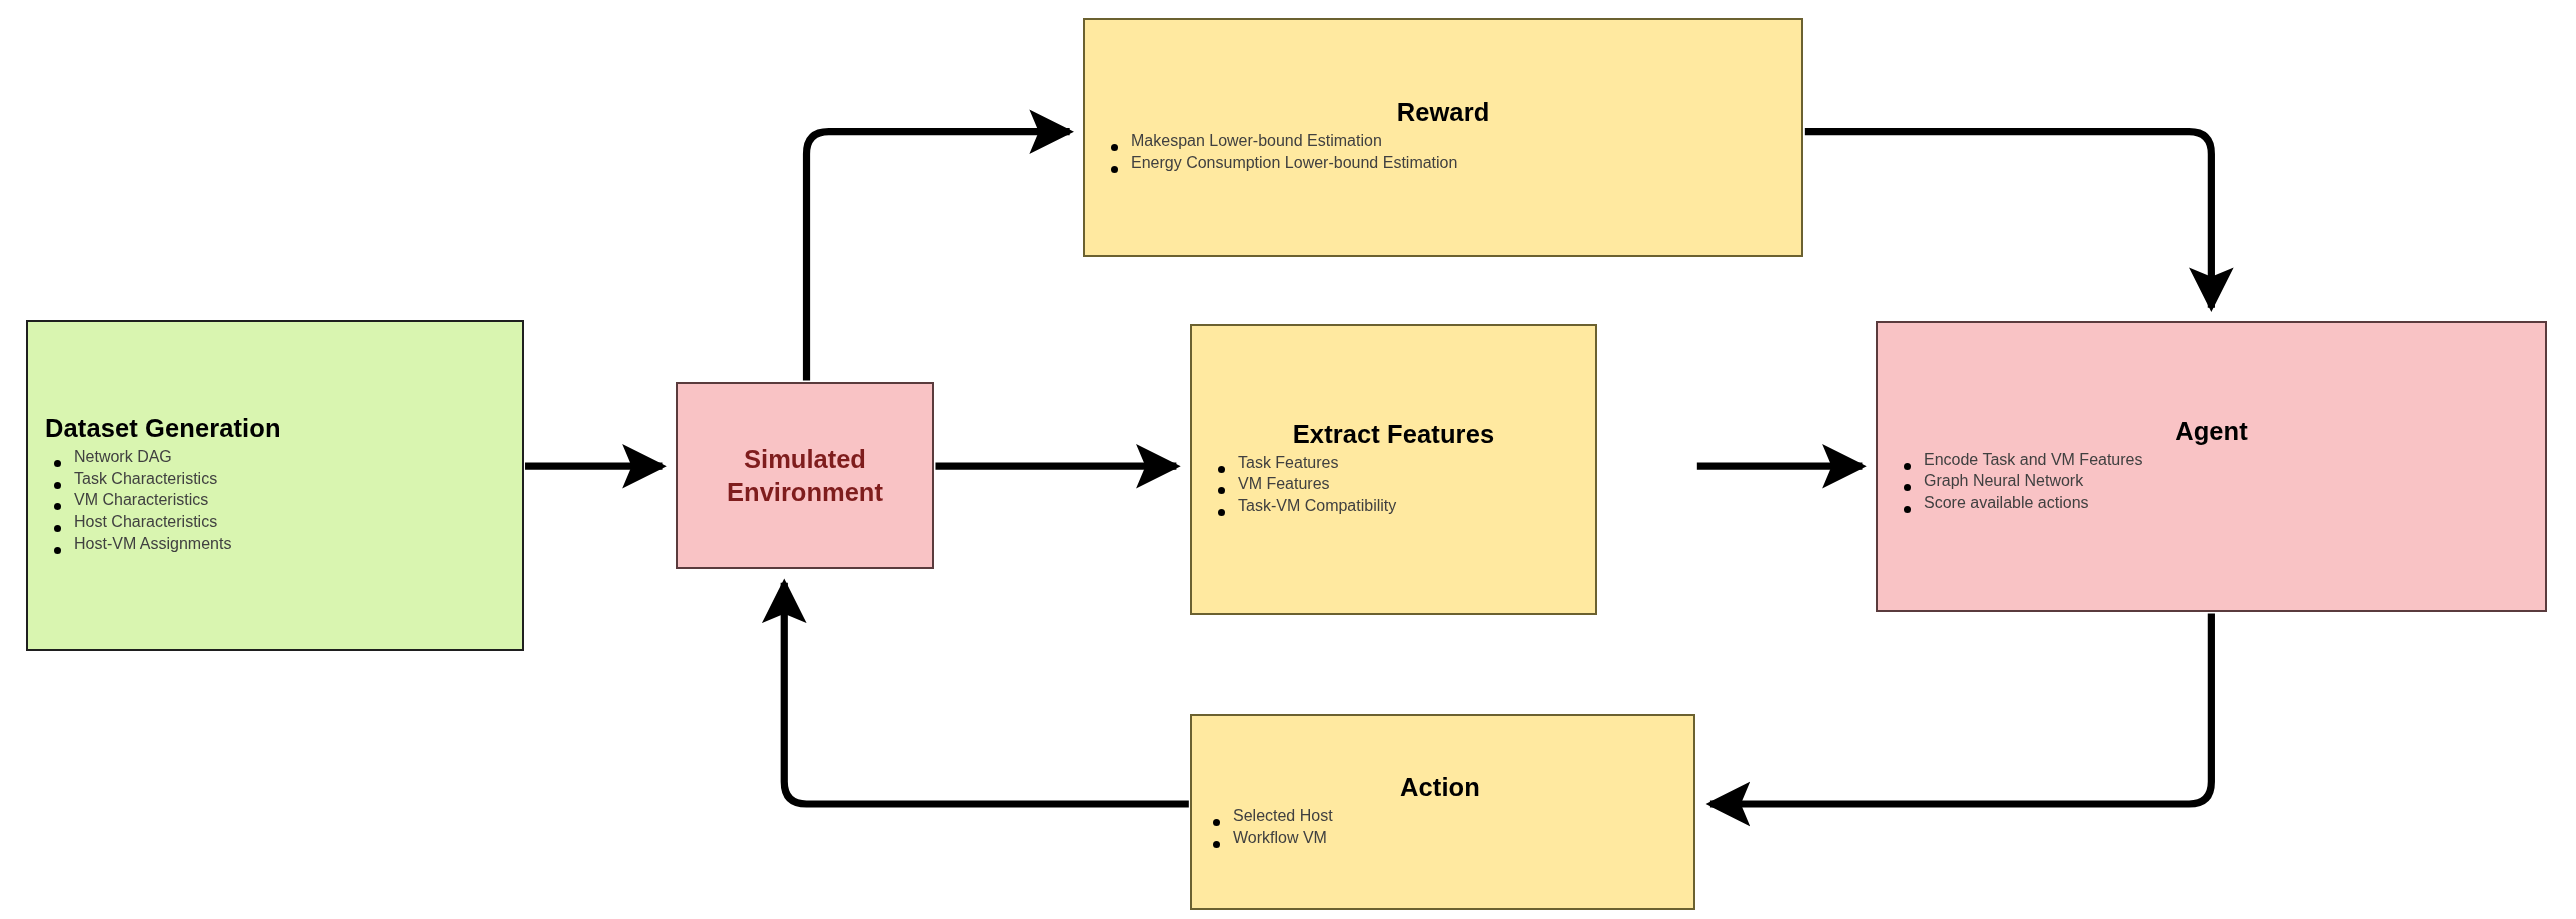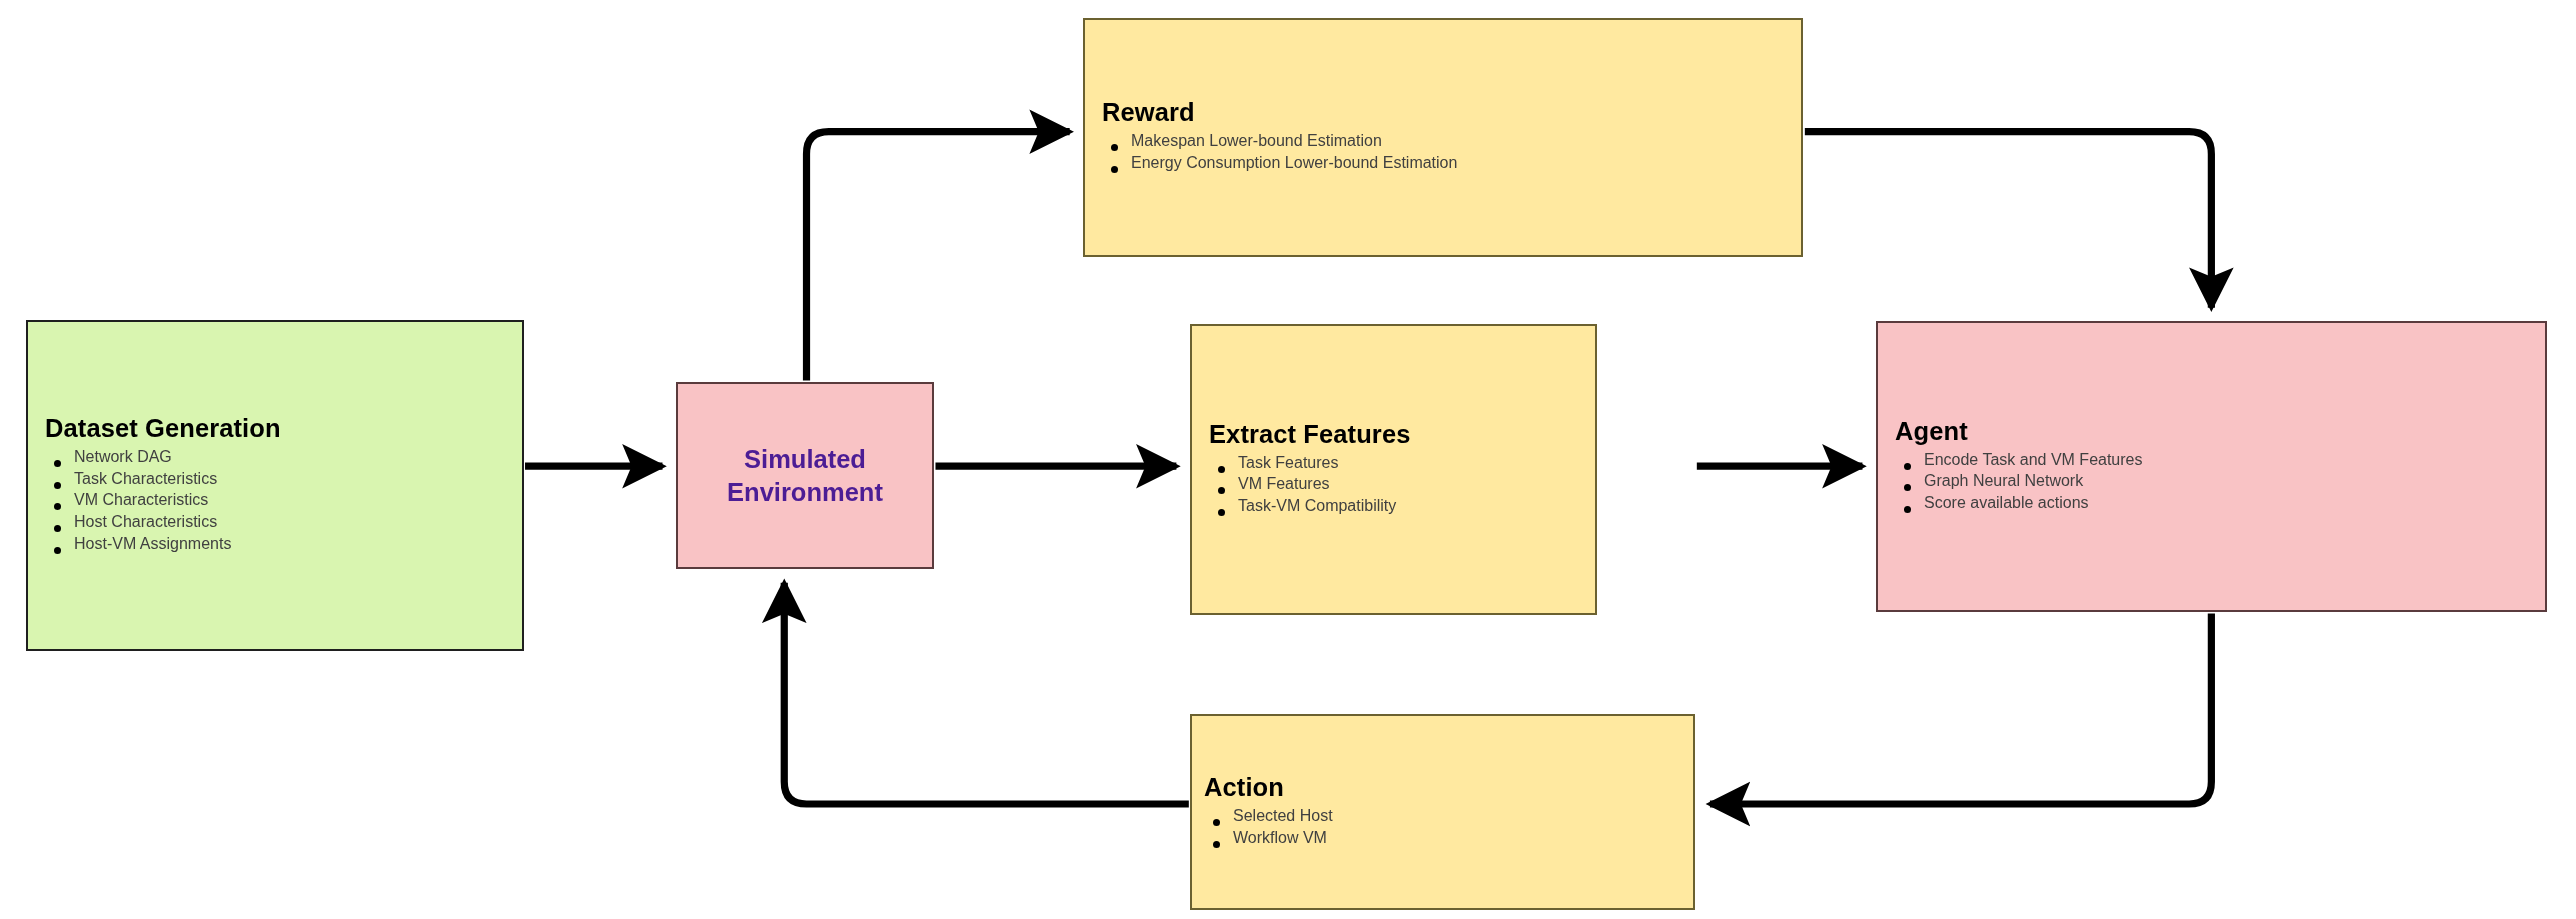--- a/index.html
+++ b/index.html
@@ -47,21 +47,21 @@
   }
   .node.pink {
     background: #f9c3c5;
     border-color: #5a3b3d;
     border-width: 2.6px;
   }
   .node-title {
     font-size: 25.5px;
     font-weight: bold;
     color: #000000;
-    text-align: left;
+    text-align: center;
     line-height: 1.18;
     margin-bottom: 2.6px;
     letter-spacing: 0.1px;
   }
   .node-title.left-align {
     text-align: left;
   }
   .bullet-list {
     list-style: none;
     margin: 0;
@@ -82,21 +82,21 @@
     left: 9.2px;
     top: 13px;
     width: 7.2px;
     height: 7.2px;
     border-radius: 50%;
     background: #000000;
   }
   .center-label {
     font-size: 25.5px;
     font-weight: bold;
-    color: #4c1d95;
+    color: #7f1d1d;
     text-align: center;
     line-height: 1.28;
     width: 100%;
   }
   
   #node-dataset-generation { left: 26px;  top: 308px;  width: 498px;  height: 331px; margin-top: 12px; }
   #node-simulated-environment { left: 676px; top: 382px; width: 258px; height: 187px;
       padding: 2.6px 5.2px; justify-content: center; }
   #node-reward { left: 1083px; top: 17.7px;  width: 720px; height: 239px; }
   #node-extract-features { left: 1190px; top: 324px; width: 407px; height: 291px; }

